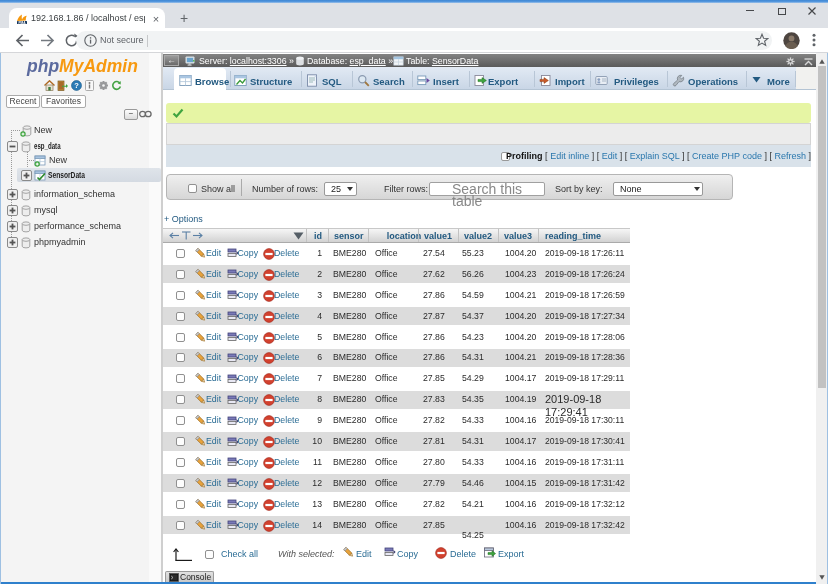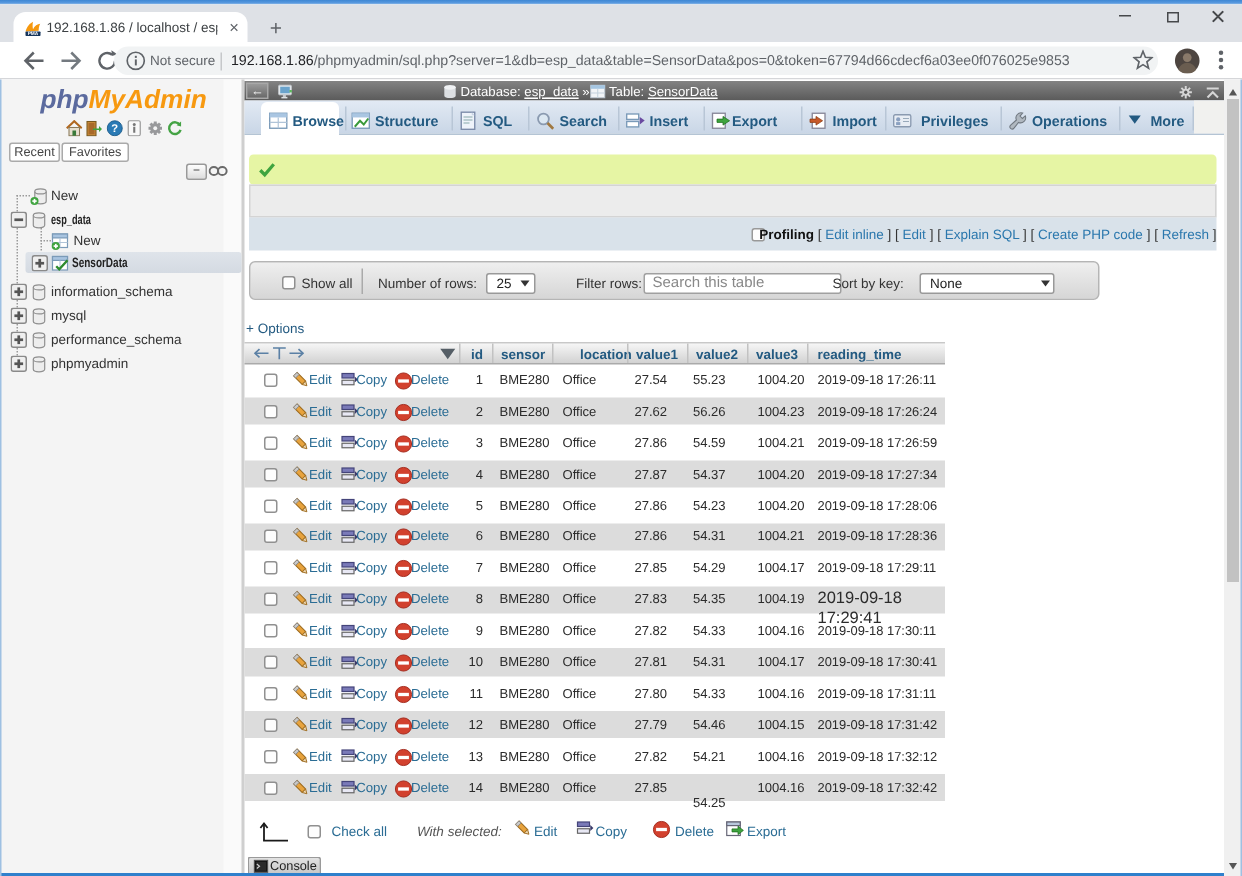--- a/index.html
+++ b/index.html
@@ -50,21 +50,20 @@
 <div style="position:absolute;left:76px;top:31px;width:696px;height:19px;background:#f1f3f4;border-radius:9.5px"></div>
 <div style="position:absolute;left:84px;top:34px;width:13px;height:13px">
       <svg width="13" height="13" viewBox="0 0 13 13">
         <circle cx="6.5" cy="6.5" r="5.7" fill="none" stroke="#5f6368" stroke-width="1.1"></circle>
         <rect x="5.9" y="5.6" width="1.3" height="4" fill="#5f6368"></rect>
         <rect x="5.9" y="3.2" width="1.3" height="1.4" fill="#5f6368"></rect>
       </svg>
     </div>
 <div style="position:absolute;left:100px;top:32px;width:60px;height:17px;line-height:17px;font-size:9px;color:#5f6368">Not secure</div>
 <div style="position:absolute;left:147px;top:34.5px;width:1px;height:12px;background:#c6c8ca"></div>
-<div style="position:absolute;left:154px;top:32px;width:600px;height:17px;line-height:17px;font-size:9.45px;white-space:nowrap;letter-spacing:0px"><span style="color:#202124">192.168.1.86</span><span style="color:#5f6368">/phpmyadmin/sql.php?server=1&amp;db=esp_data&amp;table=SensorData&amp;pos=0&amp;token=67794d66cdecf6a03ee0f076025e9853</span></div>
 <div style="position:absolute;left:755px;top:33px;width:14px;height:14px">
       <svg width="14" height="14" viewBox="0 0 14 14">
         <path d="M7 1.2 L8.6 5.2 L12.9 5.5 L9.6 8.2 L10.7 12.4 L7 10.1 L3.3 12.4 L4.4 8.2 L1.1 5.5 L5.4 5.2 Z" fill="none" stroke="#5f6368" stroke-width="1.1"></path>
       </svg>
     </div>
 <div style="position:absolute;left:783px;top:32px;width:17px;height:17px">
       <svg width="17" height="17" viewBox="0 0 17 17">
         <circle cx="8.5" cy="8.5" r="8.2" fill="#4d4540"></circle>
         <circle cx="8.5" cy="6.4" r="2.9" fill="#8a7a6a"></circle>
         <path d="M2.5 14.5 A6.2 6.2 0 0 1 14.5 14.5 A8.2 8.2 0 0 1 2.5 14.5 Z" fill="#6a5d50"></path>
@@ -254,20 +253,21 @@
 <div style="position:absolute;left:164px;top:55px;width:15px;height:11px;background:linear-gradient(#9a9a9a,#6a6a6a);border:1px solid #a8a8a8;box-sizing:border-box;color:#f4f4f4;font-size:8.5px;line-height:9px;text-align:center">←</div>
 <div style="position:absolute;left:185px;top:56px;width:11px;height:10px">
       <svg width="11" height="10" viewBox="0 0 11 10">
         <rect x="0.8" y="0.8" width="8.4" height="6.4" rx="0.5" fill="#e8ecef" stroke="#c8ced4" stroke-width="0.6"></rect>
         <rect x="1.8" y="1.8" width="6.4" height="4.4" fill="#6aa3cc"></rect>
         <rect x="8" y="4" width="1.6" height="1.6" fill="#5cb85c"></rect>
         <rect x="3.6" y="7.4" width="2" height="1.2" fill="#cdd2d6"></rect>
         <rect x="2.6" y="8.6" width="4" height="1" fill="#dde1e4"></rect>
       </svg>
     </div>
+<div style="position:absolute;left:199px;top:55px;width:200px;height:12px;font-size:8.8px;line-height:12px;color:#fff;white-space:nowrap">Server: <span style="text-decoration:underline">localhost:3306</span> »</div>
 <div style="position:absolute;left:295px;top:56px;width:10px;height:10px">
       <svg width="10" height="10" viewBox="0 0 10 10">
         <path d="M1.2 2.2 L1.2 7.8 A3.8 1.6 0 0 0 8.8 7.8 L8.8 2.2" fill="#dcdfe2"></path>
         <ellipse cx="5" cy="2.2" rx="3.8" ry="1.6" fill="#eff1f3"></ellipse>
       </svg>
     </div>
 <div style="position:absolute;left:307px;top:55px;width:150px;height:12px;font-size:8.8px;line-height:12px;color:#fff;white-space:nowrap">Database: <span style="text-decoration:underline">esp_data</span> »</div>
 <div style="position:absolute;left:393px;top:56px;width:11px;height:10px">
       <svg width="11" height="10" viewBox="0 0 11 10">
         <rect x="0.8" y="0.8" width="9.4" height="8.4" fill="#f2f5f8" stroke="#b8c4ce" stroke-width="0.6"></rect>
@@ -401,21 +401,21 @@
 <div style="position:absolute;left:501px;top:151.5px;width:9px;height:9px;background:#fdfdfd;border:1px solid #999;border-radius:2px;box-sizing:border-box"></div>
 <div class="links" style="position:absolute;right:17px;top:147px;height:18px;font-size:9px;line-height:18px;white-space:nowrap"><b style="color:#111">Profiling</b> <span style="color:#333">[</span> <a>Edit inline</a> <span style="color:#333">] [</span> <a>Edit</a> <span style="color:#333">] [</span> <a>Explain SQL</a> <span style="color:#333">] [</span> <a>Create PHP code</a> <span style="color:#333">] [</span> <a>Refresh</a> <span style="color:#333">]</span></div>
 <div style="position:absolute;left:166px;top:174px;width:567px;height:26px;background:linear-gradient(#efefef,#d6d6d6);border:1px solid #b5b5b5;border-radius:4px;box-sizing:border-box"></div>
 <div style="position:absolute;left:188px;top:184px;width:9px;height:9px;background:#fdfdfd;border:1px solid #909090;border-radius:2px;box-sizing:border-box"></div>
 <div style="position:absolute;left:201px;top:183px;width:60px;height:13px;font-size:9px;line-height:13px;color:#333">Show all</div>
 <div style="position:absolute;left:241px;top:179px;width:1px;height:17px;background:#aaa"></div>
 <div style="position:absolute;left:252px;top:183px;width:90px;height:13px;font-size:9px;line-height:13px;color:#333">Number of rows:</div>
 <div style="position:absolute;left:324px;top:182px;width:33px;height:14px;background:#fff;border:1px solid #999;border-radius:2px;box-sizing:border-box;font-size:9px;line-height:12px;color:#222;padding-left:6px">25</div>
 <div style="position:absolute;left:347px;top:187px;width:0;height:0;border-left:3.5px solid transparent;border-right:3.5px solid transparent;border-top:4.5px solid #333"></div>
 <div style="position:absolute;left:384px;top:183px;width:70px;height:13px;font-size:9px;line-height:13px;color:#333">Filter rows:</div>
-<div style="position:absolute;left:429px;top:182px;width:132px;height:14px;background:#fff;border:1px solid #a0a0a0;border-radius:2px;box-sizing:border-box;font-size:10px;line-height:12px;color:#888;padding-left:5px">Search this table</div>
+<div style="position:absolute;left:429px;top:182px;width:116px;height:14px;background:#fff;border:1px solid #a0a0a0;border-radius:2px;box-sizing:border-box;font-size:14px;line-height:12px;color:#888;padding-left:22px">Search this table</div>
 <div style="position:absolute;left:555px;top:183px;width:70px;height:13px;font-size:9px;line-height:13px;color:#333">Sort by key:</div>
 <div style="position:absolute;left:613px;top:182px;width:90px;height:14px;background:#fff;border:1px solid #999;border-radius:2px;box-sizing:border-box;font-size:9px;line-height:12px;color:#222;padding-left:6px">None</div>
 <div style="position:absolute;left:694px;top:187px;width:0;height:0;border-left:3.5px solid transparent;border-right:3.5px solid transparent;border-top:4.5px solid #333"></div>
 <div style="position:absolute;left:164px;top:213px;width:80px;height:12px;font-size:9px;line-height:12px;color:#235a81">+ Options</div>
 <div style="position:absolute;left:163px;top:228px;width:467px;height:15px;background:linear-gradient(#f6f6f6,#d2d2d2);border-top:1px solid #c8c8c8;border-bottom:1px solid #aaa;box-sizing:border-box"></div>
 <div style="position:absolute;left:169px;top:230px;width:34px;height:11px">
       <svg width="34" height="11" viewBox="0 0 34 11">
         <g stroke="#5b80a5" stroke-width="1.1" fill="none">
           <line x1="1" y1="5.5" x2="10" y2="5.5"></line>
           <path d="M4 2.8 L1 5.5 L4 8.2" fill="none"></path>

